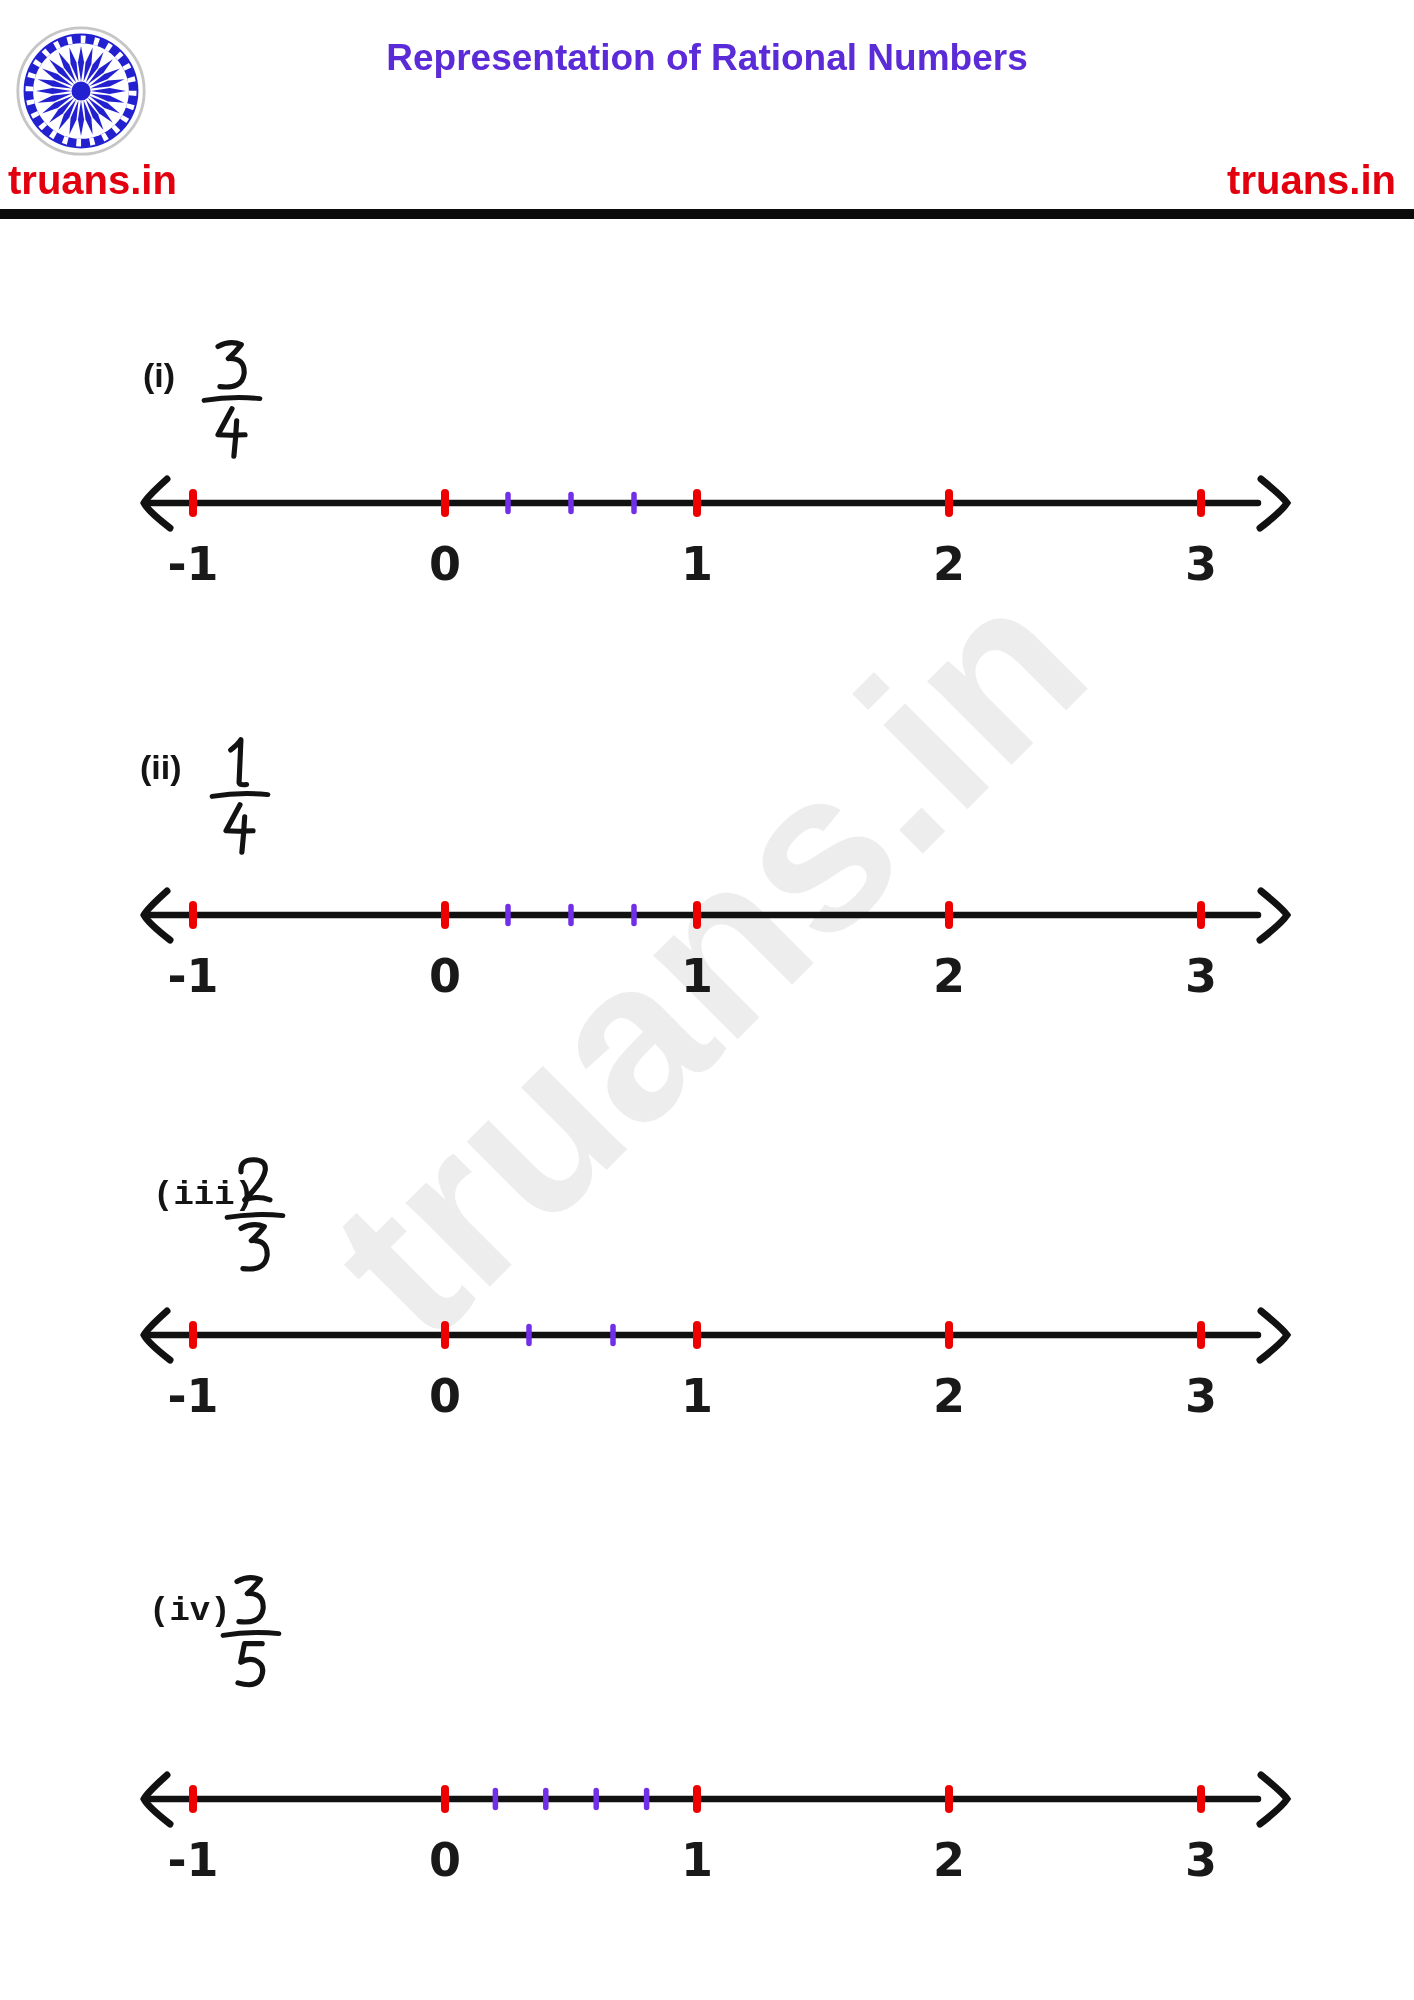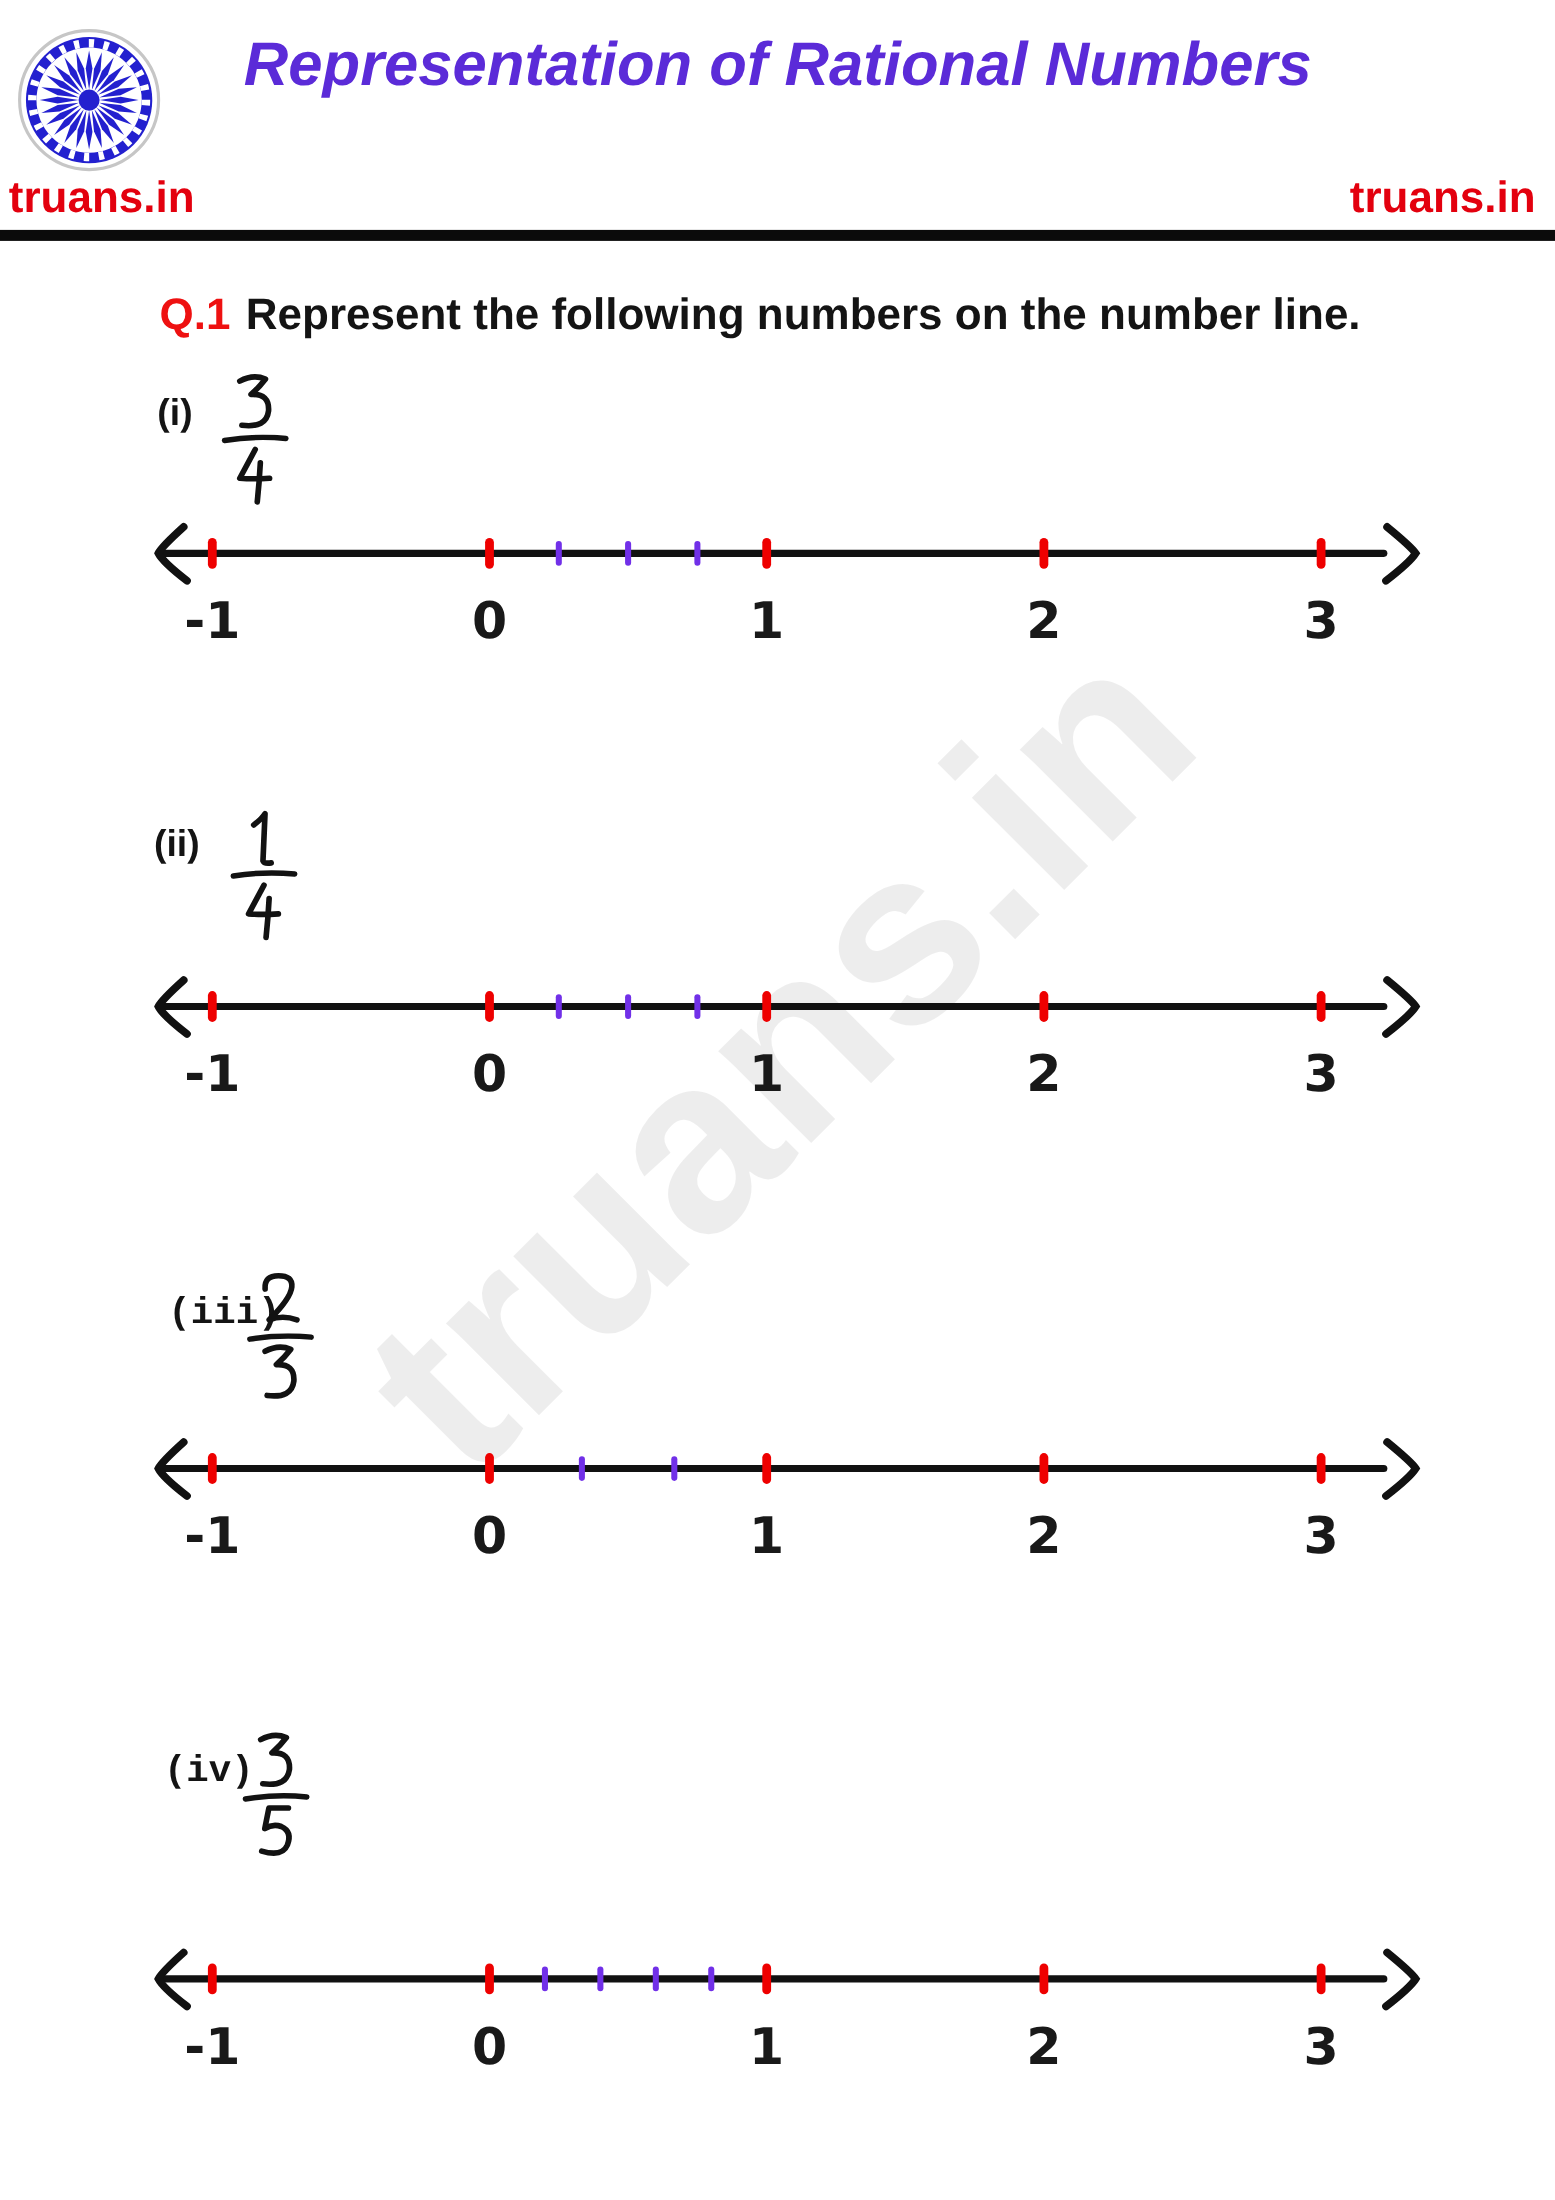--- a/index.html
+++ b/index.html
@@ -5,21 +5,21 @@
   html,body{margin:0;padding:0;background:#ffffff;}
   #page{position:relative;width:1414px;height:2000px;background:#fff;overflow:hidden;
         font-family:"Liberation Sans", sans-serif;}
   .content{position:absolute;inset:0;z-index:1;}
   .watermark{position:absolute;left:707px;top:960px;z-index:0;
     transform:translate(-50%,-50%) rotate(-45deg);
     font-size:225px;font-weight:bold;color:rgba(0,0,0,0.07);white-space:nowrap;
     font-family:"Liberation Sans", sans-serif;}
   .logo{position:absolute;left:12px;top:24px;}
   .title{position:absolute;left:0;right:0;top:28px;text-align:center;
-    font-weight:bold;font-size:56px;line-height:59px;color:var(--title-color);font-style:italic;}
+    font-weight:bold;font-size:37px;line-height:59px;color:var(--title-color);}
   .brand{position:absolute;top:158px;font-size:40px;font-weight:bold;color:var(--brand-red);}
   .brand.left{left:8px;}
   .brand.right{right:18px;}
   .divider{position:absolute;left:0;right:0;top:209px;height:10px;background:#0b0b0b;}
   .question{position:absolute;left:145px;top:264px;font-size:40px;font-weight:bold;color:#141414;white-space:nowrap;}
   .question .qnum{color:var(--qnum-red);margin-right:14px;}
   .sec-label{position:absolute;font-size:34px;font-weight:bold;color:#141414;}
   .fraction{position:absolute;display:flex;flex-direction:column;align-items:center;}
   .nl-svg{position:absolute;left:0;}
   svg{display:block;}
@@ -69,23 +69,20 @@
 
     <div class="title">
       <div>Representation of Rational Numbers</div>
     </div>
 
     <div class="brand left">truans.in</div>
     <div class="brand right">truans.in</div>
 
     <div class="divider"></div>
 
-    <div class="question">
-      <span class="qnum">Q.1</span><span>Represent the following numbers on the number line.</span>
-    </div>
 
     <div id="sections">
         <div class="sec-label" style="left: 143px; top: 356px;">(i)</div>
         <div class="fraction" style="left: 199px; top: 339px;">
           <svg width="42" height="56" viewBox="0 0 44 60">
             <path d="M7,8 Q20,1 32,6 Q26,14 18,21 Q36,20 35,37 Q33,54 9,51" fill="none" stroke="#121212" stroke-width="5.5" stroke-linecap="round" stroke-linejoin="round"></path>
           </svg>
           <svg width="66" height="9" viewBox="0 0 68 10">
             <path d="M3,6 Q34,1 65,4" fill="none" stroke="#121212" stroke-width="5.5" stroke-linecap="round"></path>
           </svg>

